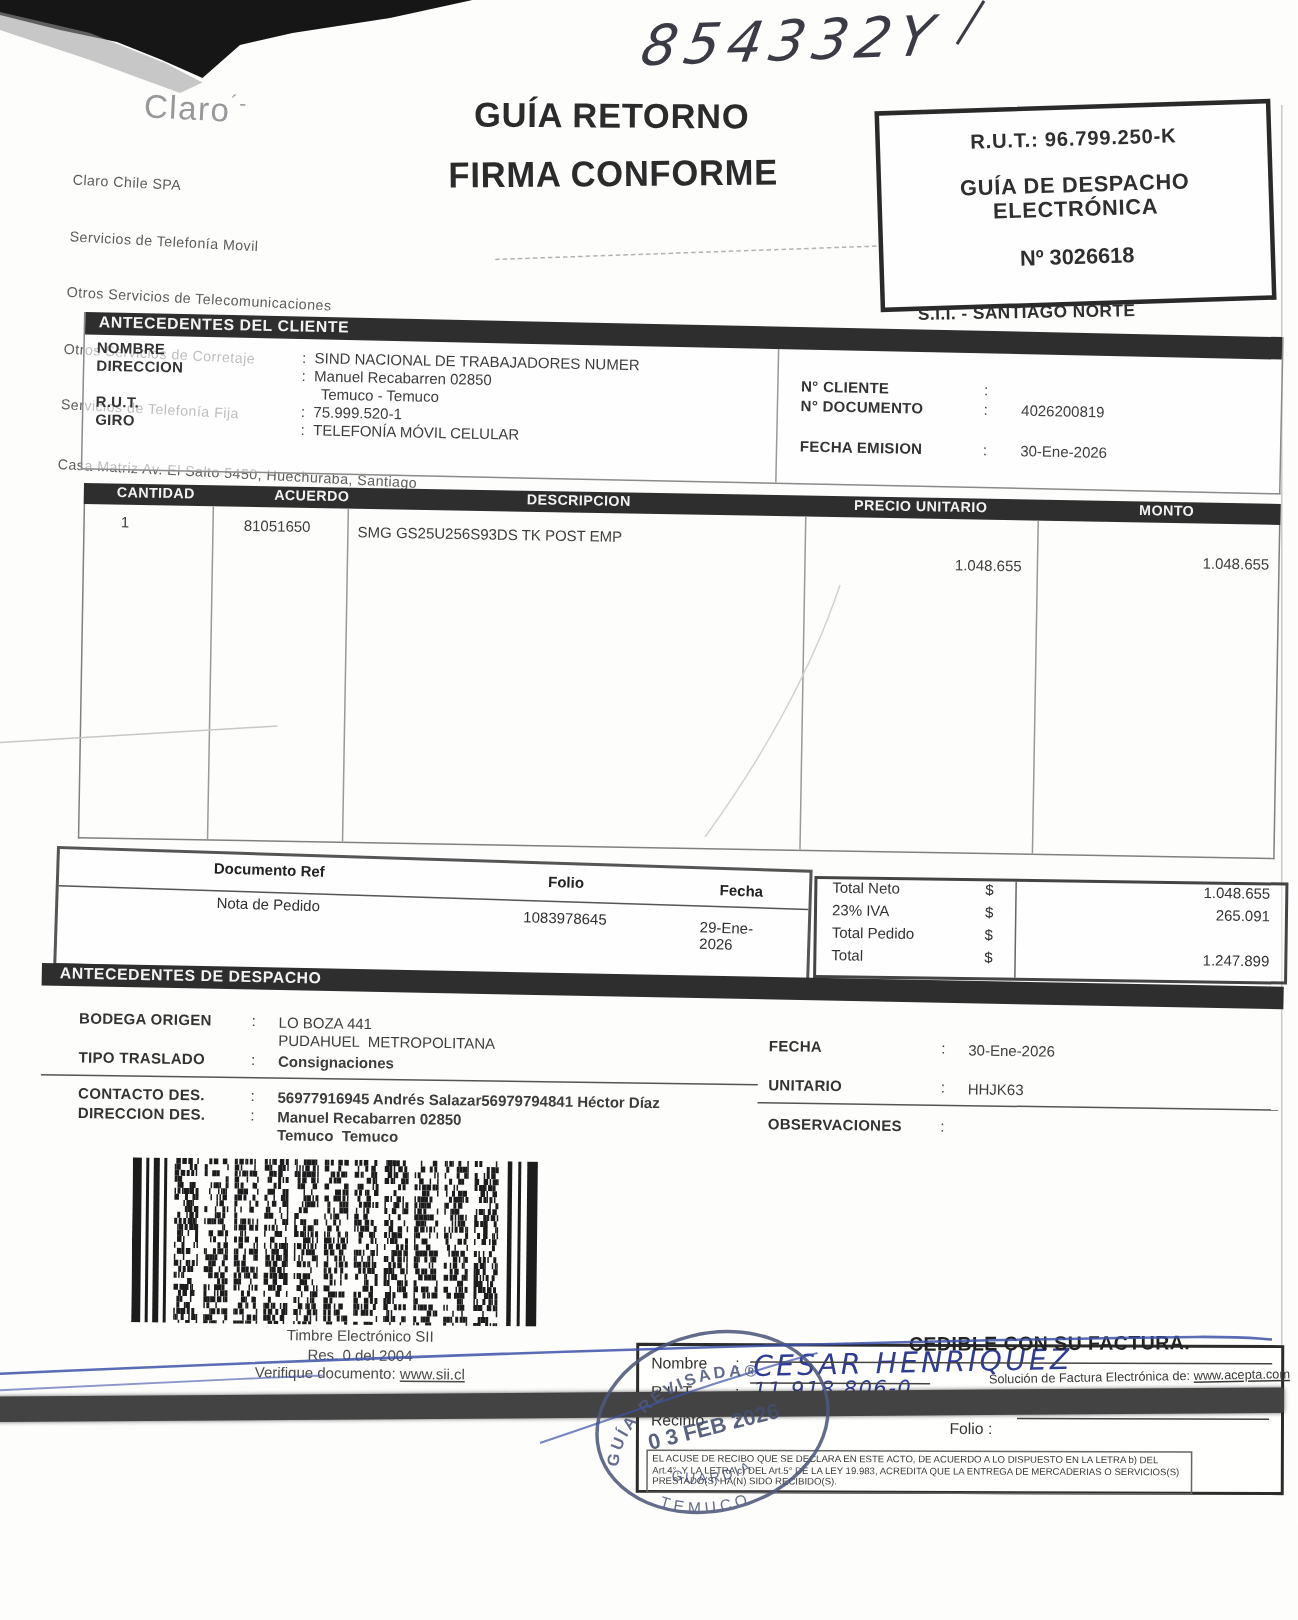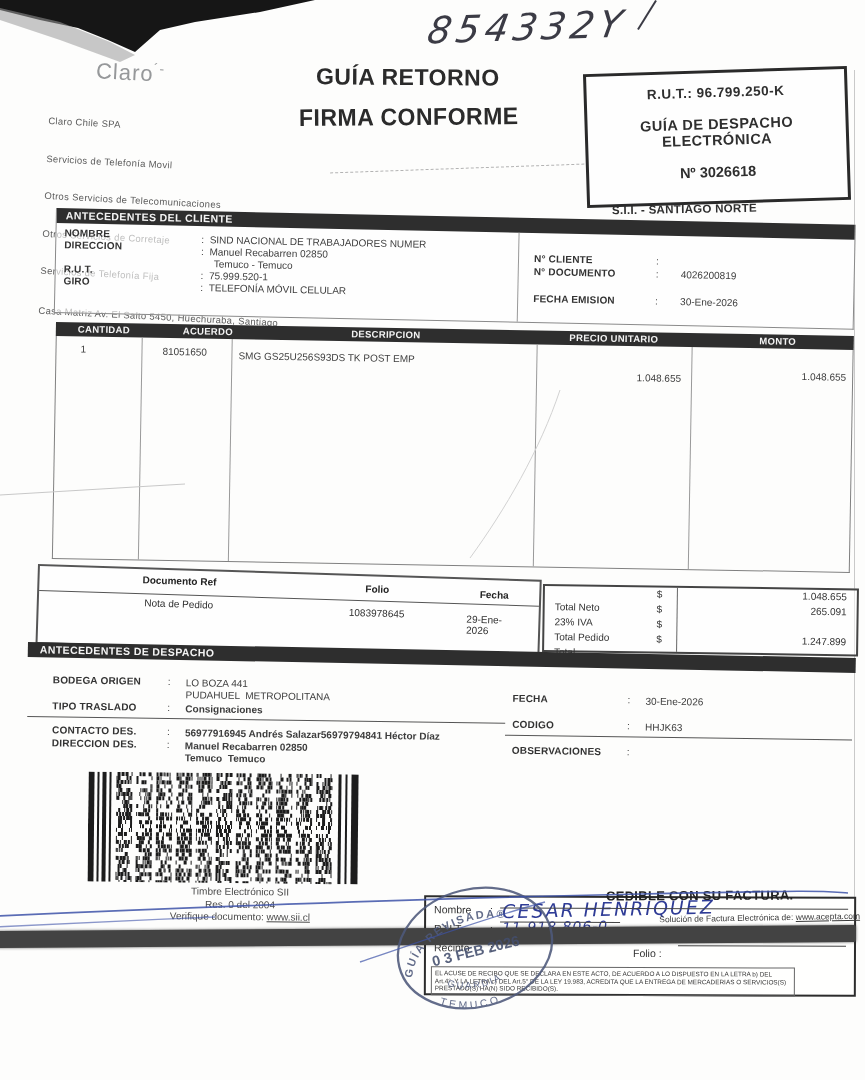--- a/index.html
+++ b/index.html
@@ -39,21 +39,21 @@
   .docref{width:500px;height:76px;border:2px solid #555;transform:rotate(1.8deg);
           transform-origin:left top;background:rgba(255,255,255,.5);}
   .docref .hrow{position:relative;height:24px;border-bottom:1px solid #555;}
   .docref .vrow{position:relative;height:50px;}
   .docref span{position:absolute;font-size:10px;transform:translateX(-50%);}
   .docref .hrow span{font-weight:bold;color:#222;}
   
   .totals{width:312px;height:64px;border:2px solid #444;transform:rotate(.8deg);
           transform-origin:left top;background:rgba(255,255,255,.5);}
   .totals .trow{position:relative;height:15px;}
-  .totals .tl{position:absolute;left:10px;top:15px;font-size:10px;color:#333;}
+  .totals .tl{position:absolute;left:10px;top:1px;font-size:10px;color:#333;}
   .totals .tc{position:absolute;left:112px;top:1px;font-size:10px;color:#333;}
   .totals .tv{position:absolute;right:10px;top:1px;font-size:10px;color:#333;}
   .totals .tdiv{position:absolute;left:132px;top:0;bottom:0;border-left:1px solid #666;}
   
   .disp{width:825px;height:110px;transform:rotate(.8deg);transform-origin:left top;position:relative;}
   
   .bc-cap{text-align:center;font-size:10px;color:#4a4a4a;line-height:12.5px;transform:rotate(.6deg);}
   .bc-cap .link{text-decoration:underline;}
   
   .sig-box{width:428px;height:96px;border:2px solid #2c2c2c;transform:rotate(.2deg);
@@ -212,21 +212,21 @@
     <div class="abs val" style="left:140px;top:62px;">:</div>
     <div class="abs val" style="left:158px;top:63px;font-weight:bold;">56977916945 Andrés Salazar56979794841 Héctor Díaz</div>
     <div class="abs lbl" style="left:25px;top:75px;">DIRECCION DES.</div>
     <div class="abs val" style="left:140px;top:75px;">:</div>
     <div class="abs val" style="left:158px;top:76px;font-weight:bold;">Manuel Recabarren 02850</div>
     <div class="abs val" style="left:158px;top:88px;font-weight:bold;">Temuco  Temuco</div>
 
     <div class="abs lbl" style="left:485px;top:24px;">FECHA</div>
     <div class="abs val" style="left:600px;top:24px;">:</div>
     <div class="abs val" style="left:618px;top:25px;">30-Ene-2026</div>
-    <div class="abs lbl" style="left:485px;top:50px;">CODIGO</div>
+    <div class="abs lbl" style="left:485px;top:50px;">UNITARIO</div>
     <div class="abs val" style="left:600px;top:50px;">:</div>
     <div class="abs val" style="left:618px;top:51px;">HHJK63</div>
     <div class="abs" style="left:478px;top:66px;width:347px;border-top:1.4px solid #555;"></div>
     <div class="abs lbl" style="left:485px;top:76px;">OBSERVACIONES</div>
     <div class="abs val" style="left:600px;top:76px;">:</div>
     <div class="abs val" style="left:618px;top:77px;"></div>
   </div>
 
   <svg id="barcode-svg" class="abs" style="left:88px;top:773px;transform:rotate(.6deg);" width="272" height="110">
       <rect x="0" y="0" width="6" height="110" fill="#1c1c1c"></rect>

